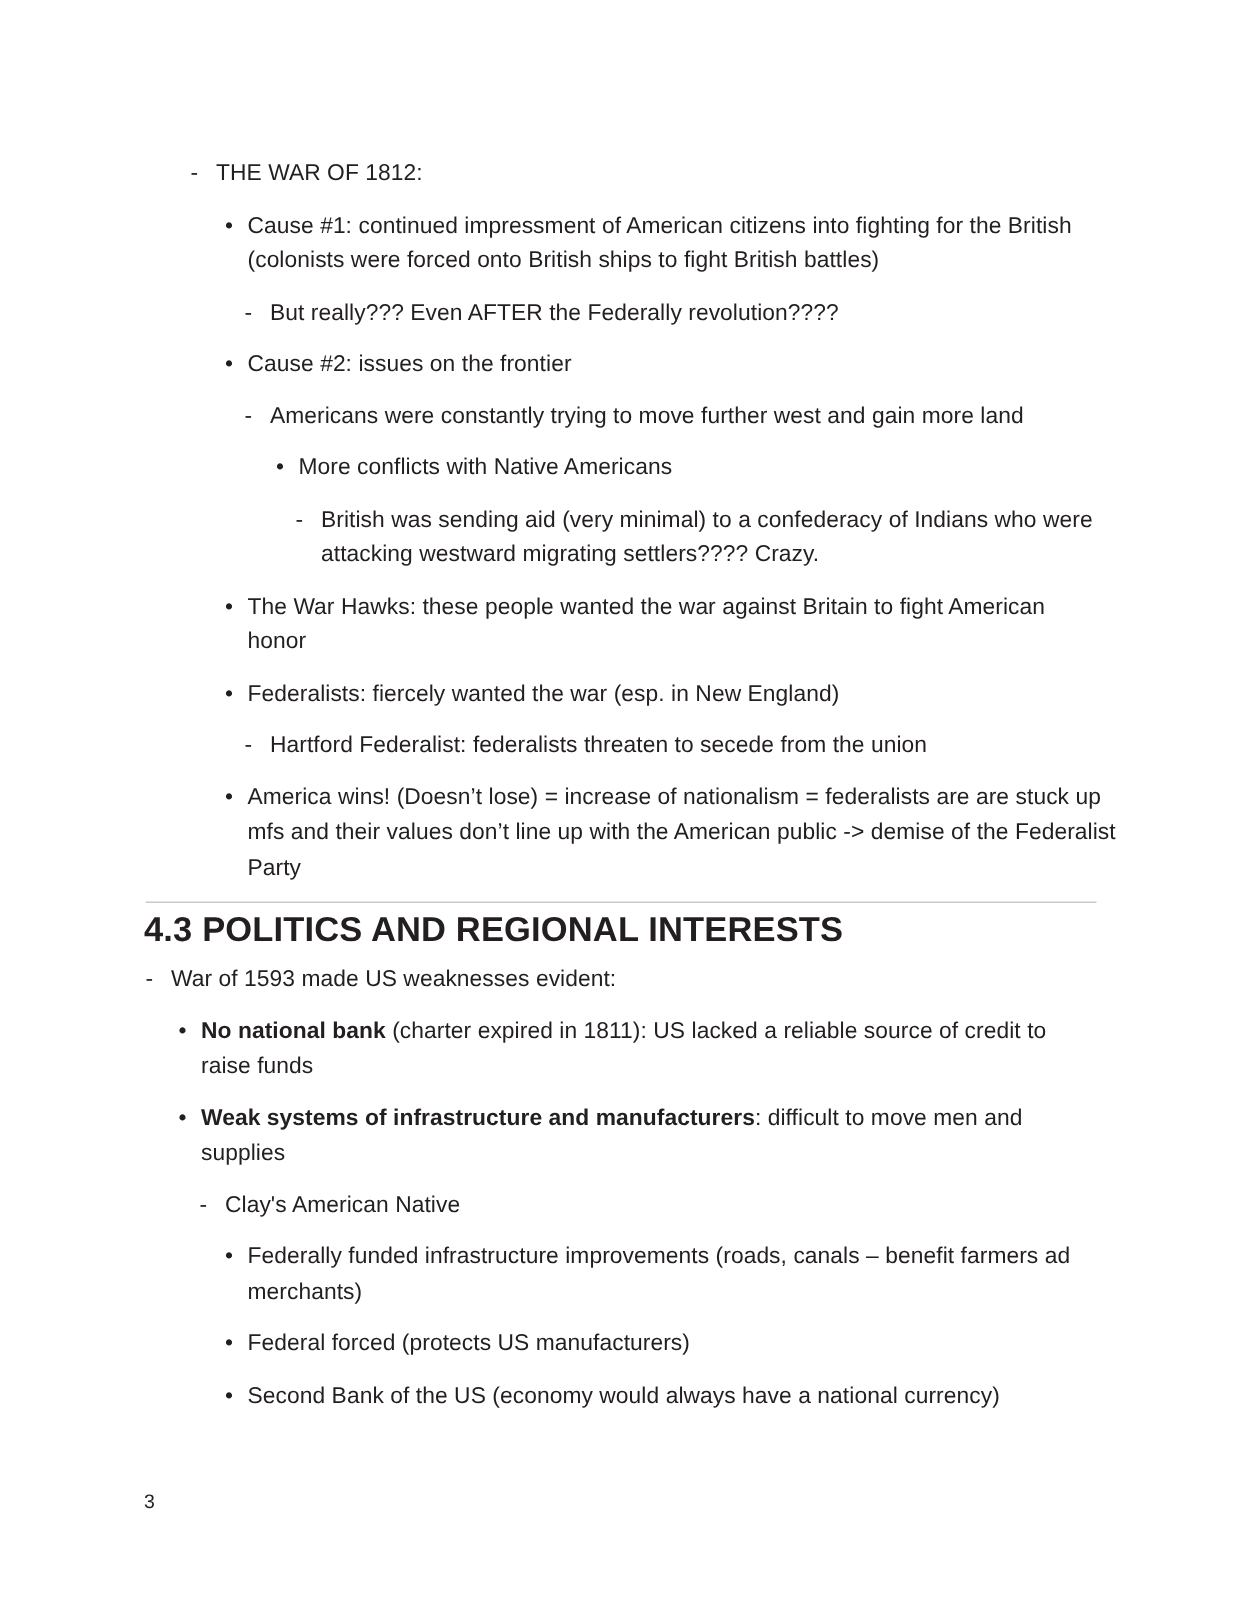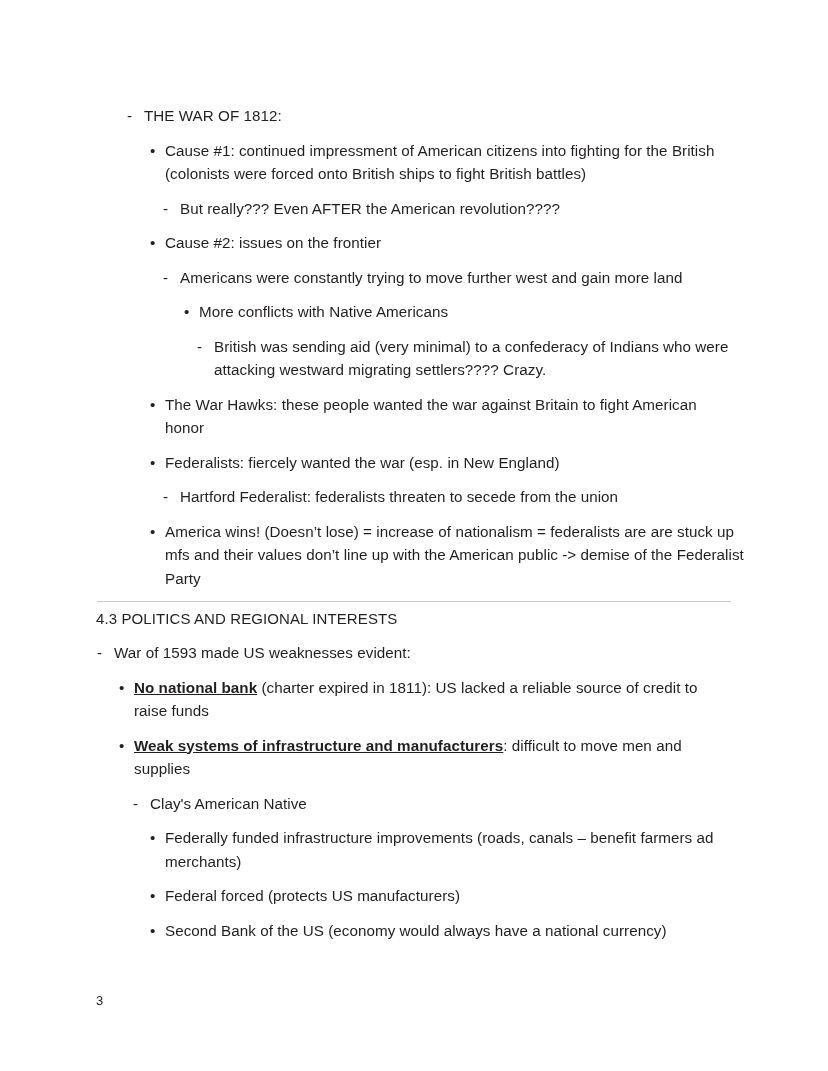--- a/index.html
+++ b/index.html
@@ -97,59 +97,59 @@
     left: 97px;
     top: 601px;
     width: 634px;
     height: 1px;
     background: #c9c9c9;
   }
   .sec-heading {
     position: absolute;
     left: 96px;
     top: 605px;
-    font-size: 15px;
+    font-size: 23px;
     line-height: 28px;
-    font-weight: 400;
+    font-weight: 700;
     color: #231f20;
     letter-spacing: 0.1px;
     white-space: nowrap;
   }
 
   .page-number {
     position: absolute;
     left: 96px;
     top: 993px;
     font-size: 13px;
     line-height: 16px;
     color: #231f20;
   }
 
-  b, strong { font-weight: 700; text-decoration: underline; }
+  b, strong { font-weight: 700; }
 </style>
 </head>
 <body>
 
 <div class="page">
 
   <div class="blocks">
 
     <div class="item lvl-a">
       <span class="marker dash">-</span>
       <span class="txt">THE WAR OF 1812:</span>
     </div>
 
     <div class="item lvl-b gap-lg w-wide">
       <span class="marker dot">•</span>
       <span class="txt">Cause #1: continued impressment of American citizens into fighting for the British (colonists were forced onto British ships to fight British battles)</span>
     </div>
 
     <div class="item lvl-c gap-lg">
       <span class="marker dash">-</span>
-      <span class="txt">But really??? Even AFTER the American revolution????</span>
+      <span class="txt">But really??? Even AFTER the Federally revolution????</span>
     </div>
 
     <div class="item lvl-b gap-lg">
       <span class="marker dot">•</span>
       <span class="txt">Cause #2: issues on the frontier</span>
     </div>
 
     <div class="item lvl-c gap-lg">
       <span class="marker dash">-</span>
       <span class="txt">Americans were constantly trying to move further west and gain more land</span>

